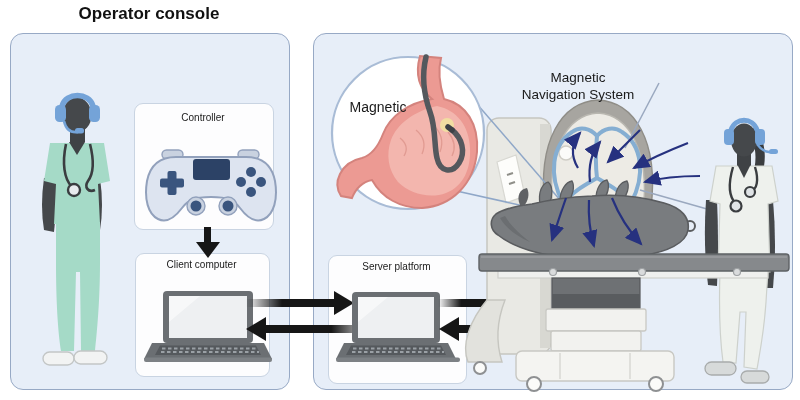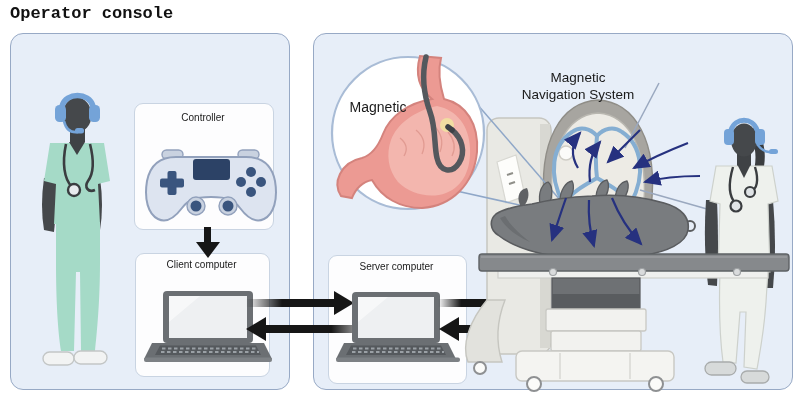--- a/index.html
+++ b/index.html
@@ -5,21 +5,21 @@
   html,body{margin:0;padding:0;background:#fff;}
   .stage{position:relative;width:800px;height:400px;background:#fff;overflow:hidden;
          font-family:"Liberation Sans",sans-serif;}
   .panel{position:absolute;background:#e7eef8;border:1.6px solid #97a9c5;border-radius:13px;z-index:1;}
   #panel-left{left:10px;top:33px;width:278px;height:355px;}
   #panel-right{left:313px;top:33px;width:478px;height:355px;}
   .wbox{position:absolute;background:#fdfdfe;border:1.5px solid #c9d4e2;border-radius:9px;z-index:1;}
   #box-controller{left:134px;top:103px;width:138px;height:125px;}
   #box-client{left:135px;top:253px;width:133px;height:122px;}
   #box-server{left:328px;top:255px;width:137px;height:127px;}
-  .ttl{position:absolute;top:4px;z-index:3;text-align:left;font-weight:700;font-size:17px;color:#111;font-family:Liberation Mono, monospace;}
+  .ttl{position:absolute;top:4px;z-index:3;text-align:center;font-weight:700;font-size:17px;color:#111;}
   #ttl-left{left:10px;width:278px;}
   #ttl-right{left:313px;width:478px;}
   .boxlbl{position:absolute;z-index:3;text-align:center;font-size:10px;color:#1a1a1a;}
   #lbl-controller{left:134px;top:112px;width:138px;}
   #lbl-client{left:135px;top:259px;width:133px;}
   #lbl-server{left:328px;top:261px;width:137px;}
   #lbl-inset{position:absolute;left:330px;top:99px;width:96px;z-index:3;text-align:center;
              font-size:14px;line-height:16px;color:#1a1a1a;}
   #lbl-nav{position:absolute;left:502px;top:69px;width:152px;z-index:3;text-align:center;
            font-size:13.5px;line-height:17px;color:#1a1a1a;}
@@ -35,21 +35,21 @@
 
   <div class="panel" id="panel-left"></div>
   <div class="panel" id="panel-right"></div>
 
   <div class="wbox" id="box-controller"></div>
   <div class="wbox" id="box-client"></div>
   <div class="wbox" id="box-server"></div>
 
   <div class="boxlbl" id="lbl-controller">Controller</div>
   <div class="boxlbl" id="lbl-client">Client computer</div>
-  <div class="boxlbl" id="lbl-server">Server computer</div>
+  <div class="boxlbl" id="lbl-server">Server platform</div>
 
   <div id="lbl-inset">
     <span class="ln">Magnetic</span>
   </div>
   <div id="lbl-nav">
     <span class="ln">Magnetic</span>
     <span class="ln">Navigation System</span>
   </div>
 
   <svg id="art" width="800" height="400" viewBox="0 0 800 400">

